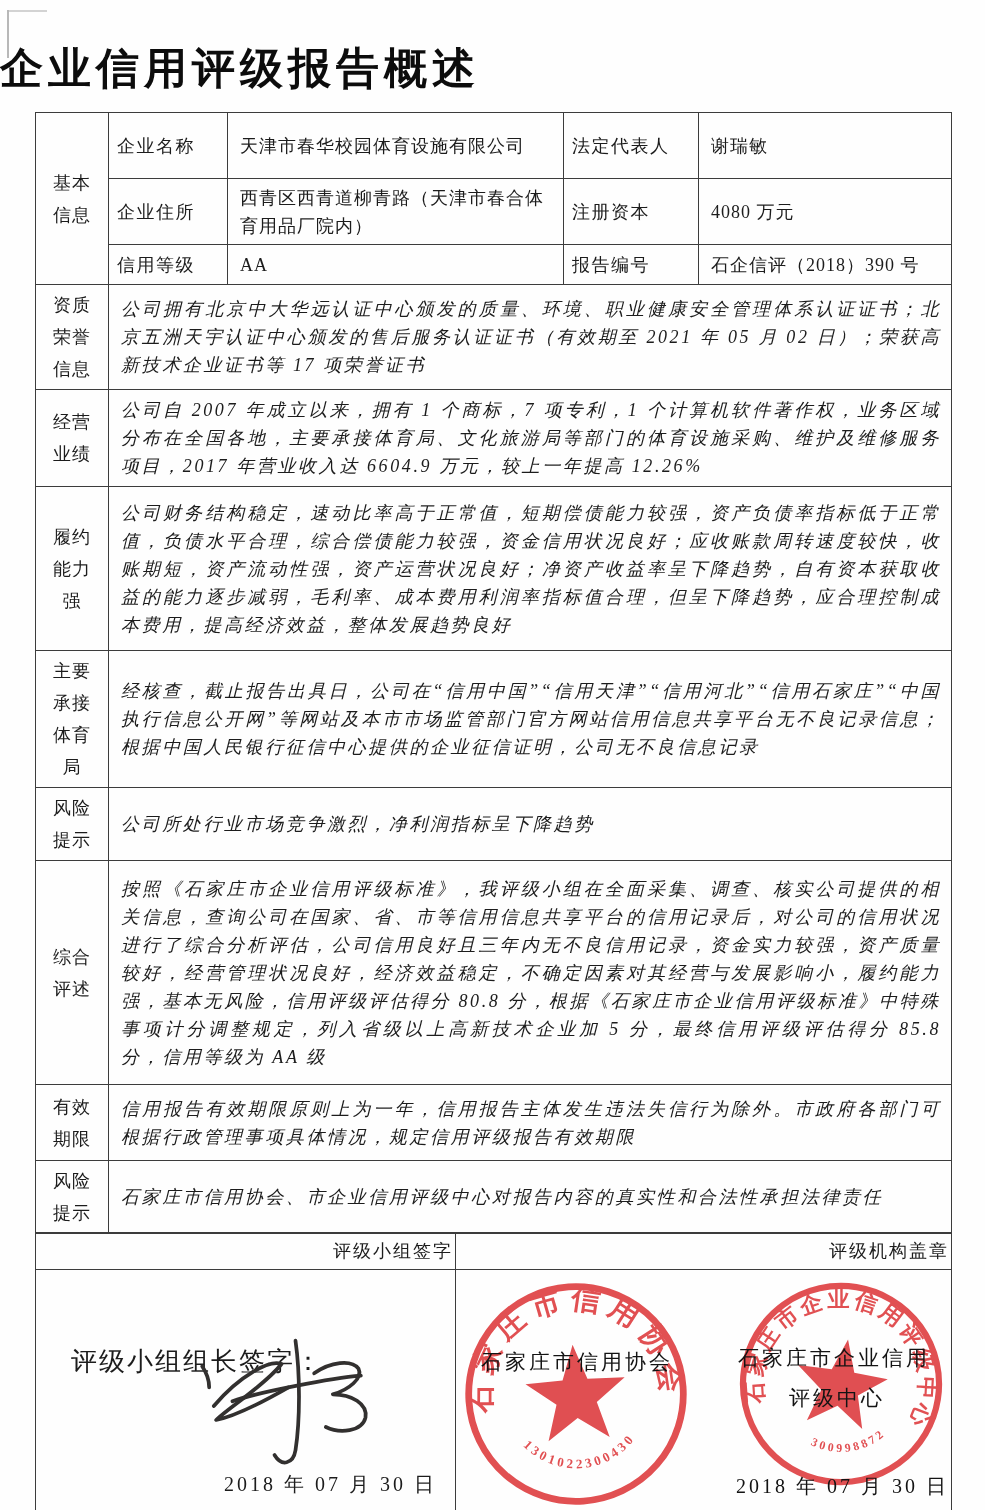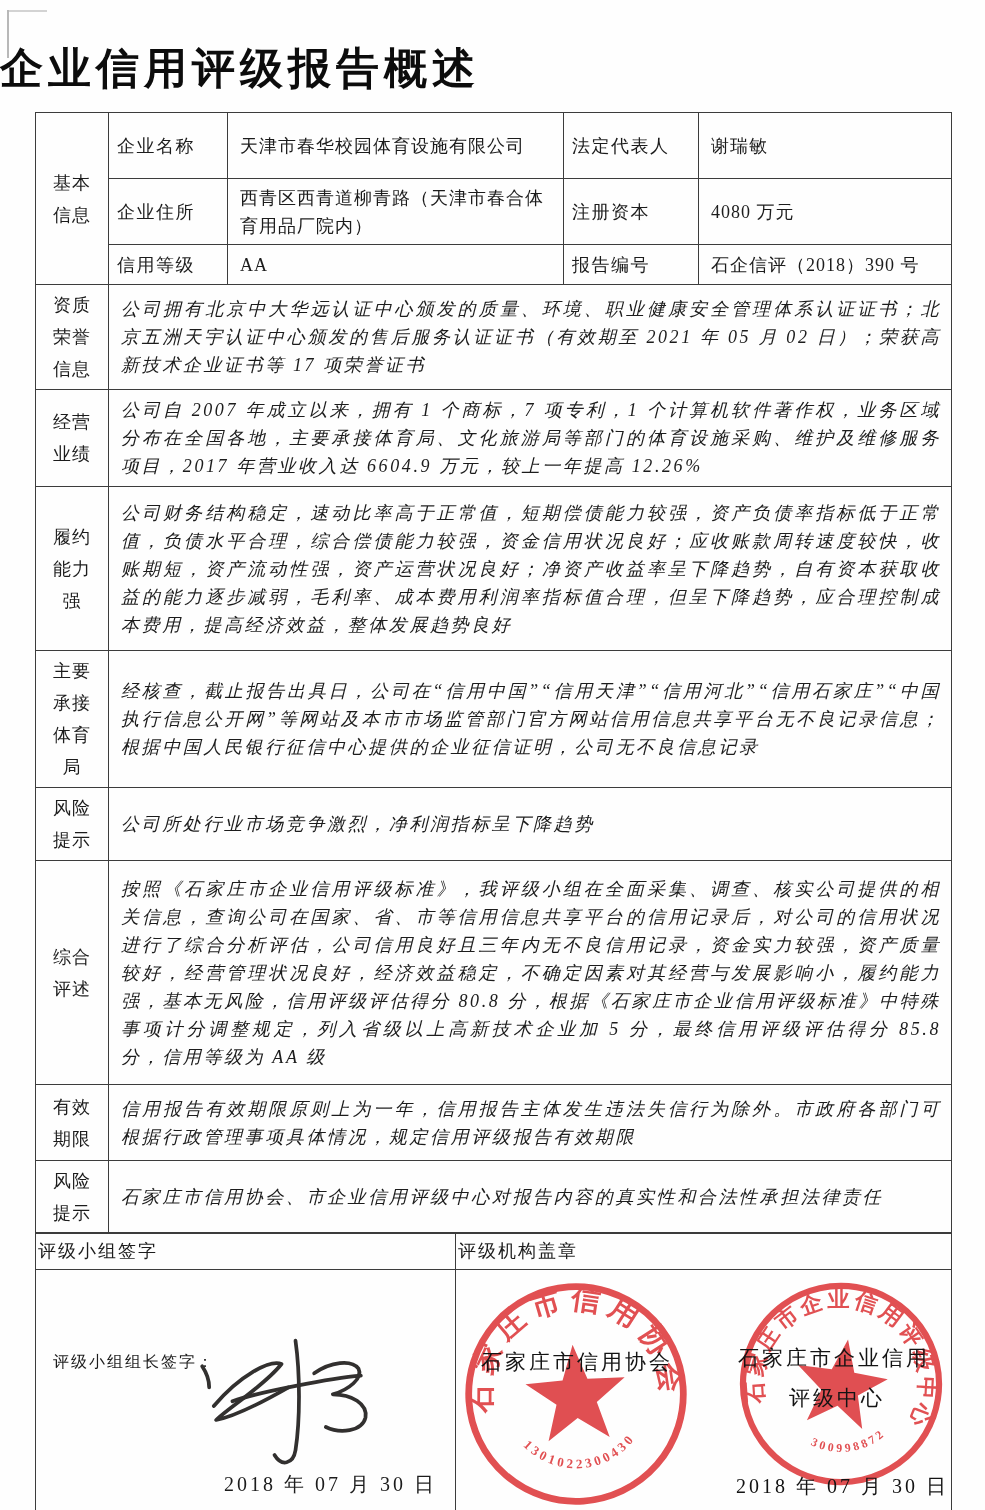--- a/index.html
+++ b/index.html
@@ -21,25 +21,25 @@
 
   
   td.lbl{text-align:center;padding:4px 2px;}
   td.lbl .inner{display:inline-block;max-width:2.15em;word-break:break-all;line-height:32px;letter-spacing:1px;}
 
   td.fld{letter-spacing:1.5px;padding-left:8px;}
   td.val{letter-spacing:1px;padding-left:12px;}
   td.sec-content{text-align:justify;letter-spacing:2.6px;padding:6px 10px 6px 12px;font-style:italic;}
 
   .t2{margin-top:-1.7px;}
-  .t2 td.sign-h{height:32px;text-align:left;letter-spacing:2px;padding:2px;}
+  .t2 td.sign-h{height:32px;text-align:right;letter-spacing:2px;padding:2px;}
   .t2 td.sig-cell{height:252px;padding:0;vertical-align:top;}
   .cell-inner{position:relative;width:100%;height:100%;}
 
-  .leader-label{position:absolute;left:17px;top:78px;font-size:16px;letter-spacing:2px;white-space:nowrap;}
+  .leader-label{position:absolute;left:35px;top:78px;font-size:26px;letter-spacing:2px;white-space:nowrap;}
   .signature-svg{position:absolute;left:150px;top:66px;width:205px;height:140px;}
   .signature-svg path{fill:none;stroke:#32302f;stroke-width:3.2;stroke-linecap:round;stroke-linejoin:round;}
   .left-date{position:absolute;left:188px;top:200px;font-size:20px;letter-spacing:3px;white-space:nowrap;}
 
   .stamp{position:absolute;mix-blend-mode:multiply;opacity:.93;}
   .stamp-1{left:4px;top:8px;width:232px;height:232px;transform:rotate(-4deg);}
   .stamp-2{left:279px;top:8px;width:212px;height:212px;transform:rotate(9deg);}
   .stamp text{font-family:"Liberation Serif","DejaVu Serif",serif;font-weight:bold;}
 
   .org-overlay{position:absolute;color:#131313;font-size:21px;letter-spacing:3px;white-space:nowrap;z-index:3;}

